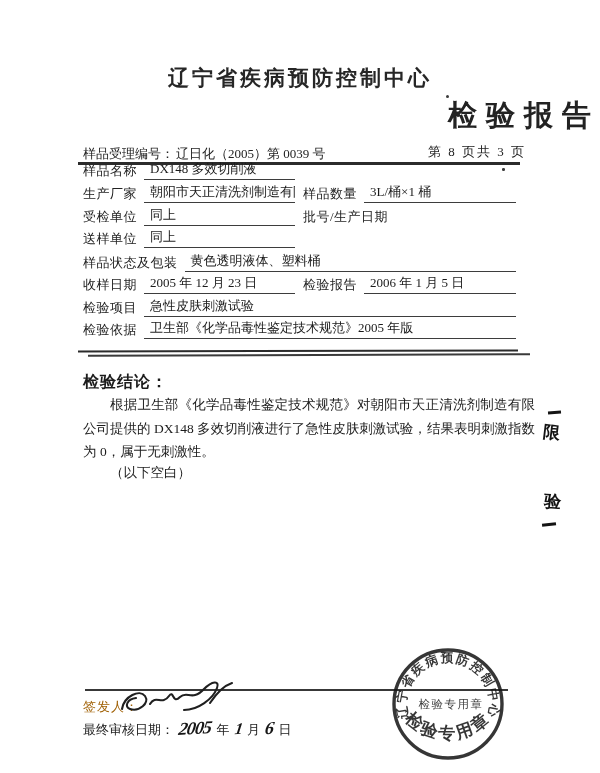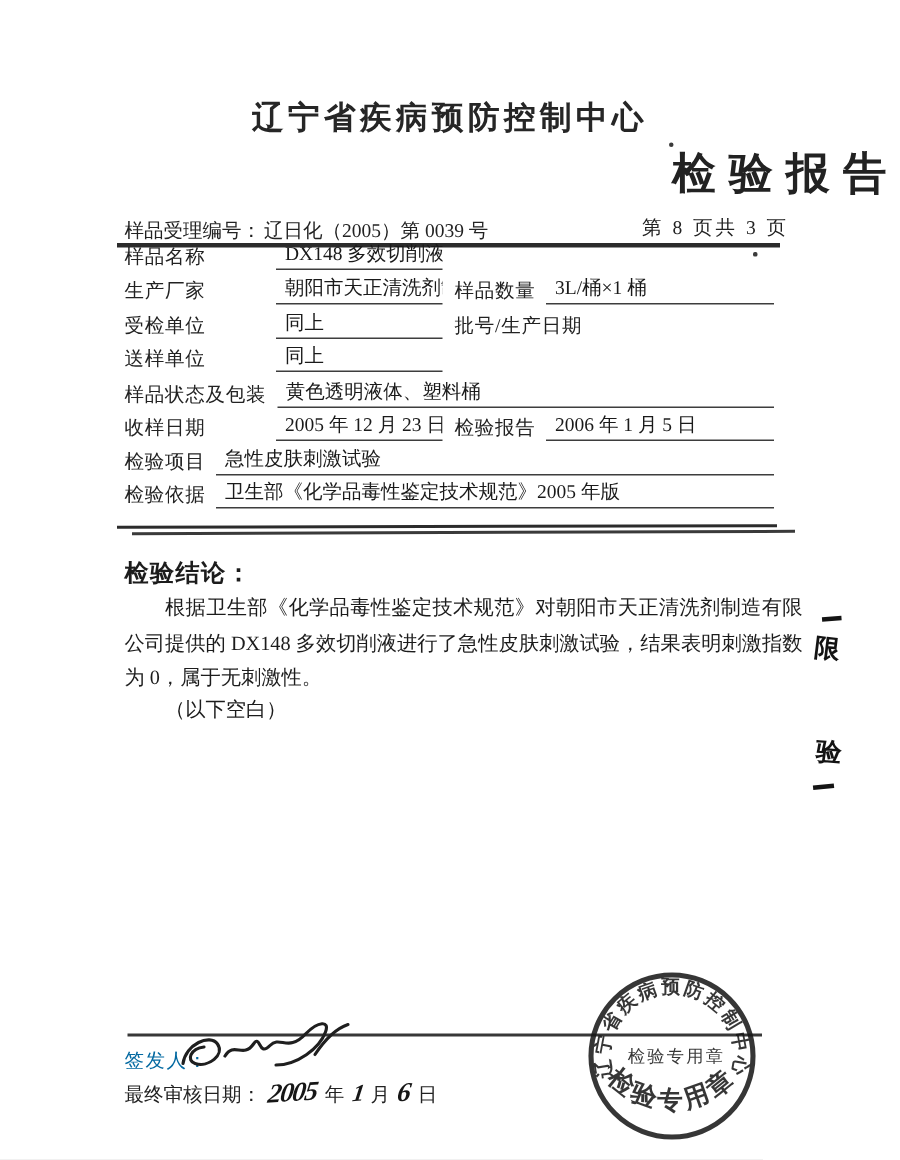--- a/index.html
+++ b/index.html
@@ -19,34 +19,34 @@
   .accept-no{margin-left:2px;}
   .page-indicator{top:143px;left:428px;font-size:13px;letter-spacing:2px;color:#222;white-space:nowrap;}
   
   .rule{background:#2b2b2b;}
   .rule-top{top:162px;left:78px;width:442px;height:2.5px;}
   .rule-bottom-a{top:350px;left:78px;width:440px;height:1.5px;transform:rotate(-0.15deg);}
   .rule-bottom-b{top:354px;left:88px;width:442px;height:2px;transform:rotate(-0.2deg);background:#3a3a3a;}
   
   .frow{position:absolute;left:83px;width:433px;height:16px;display:flex;font-size:13px;}
   .fcell{display:flex;align-items:flex-end;}
-  .fcell.left{width:220px;padding-right:8px;box-sizing:border-box;gap:40px;}
+  .fcell.left{width:220px;padding-right:8px;box-sizing:border-box;}
   .fcell.right{flex:1;}
   .fcell.full{width:100%;}
   .flabel{white-space:nowrap;margin-right:7px;letter-spacing:0.5px;color:#222;}
   .fvalue{flex:1;border-bottom:1.2px solid #3d3d3d;padding:0 2px 1px 6px;
     white-space:nowrap;overflow:hidden;color:#1a1a1a;}
   
   .concl-heading{top:372px;left:83px;font-size:16px;font-weight:bold;letter-spacing:1px;color:#1c1c1c;}
   .concl-body{top:393px;left:83px;width:452px;font-size:13.5px;line-height:23.5px;
     text-indent:2em;text-align:justify;color:#1c1c1c;}
   .concl-blank{top:464px;left:110px;font-size:13.5px;color:#1c1c1c;}
   
   .sig-line{top:689px;left:85px;width:423px;height:1.6px;background:#383838;}
-  .issuer-row{top:698px;left:83px;font-size:13px;letter-spacing:1px;color:#0369a1;}
+  .issuer-row{top:698px;left:83px;font-size:13px;letter-spacing:1px;color:#a16207;}
   .review-row{top:721px;left:83px;font-size:13px;color:#222;white-space:nowrap;}
   .hw{display:inline-block;font-size:18px;font-style:italic;font-weight:600;
     transform:skewX(-12deg) rotate(-4deg);letter-spacing:-1px;color:#161616;
     margin:0 2px;line-height:13px;}
   .hw.small{font-size:16px;}
   .sig-svg{top:679px;left:114px;}
   .sig-svg path{stroke:#1f1f1f;stroke-width:2.1;fill:none;stroke-linecap:round;stroke-linejoin:round;}
   
   .stamp{top:641px;left:384px;opacity:0.86;}
   .stamp .ring{fill:none;stroke:#161616;stroke-width:3.4;}

